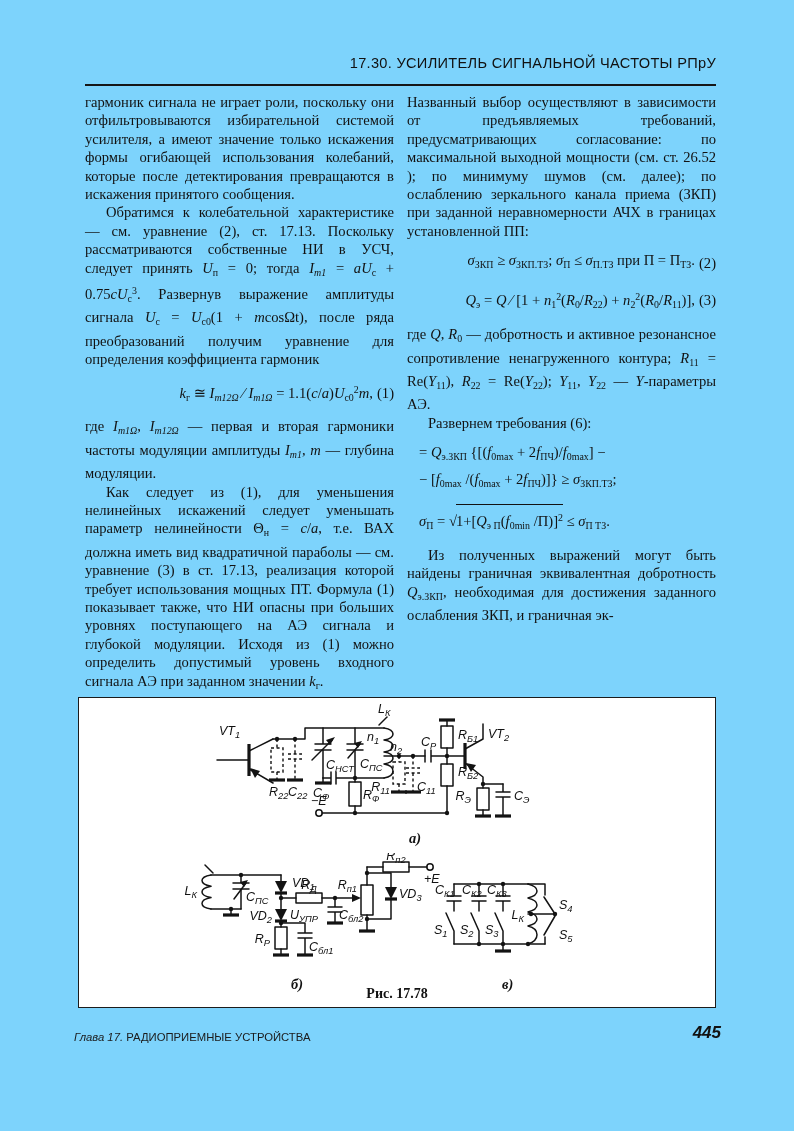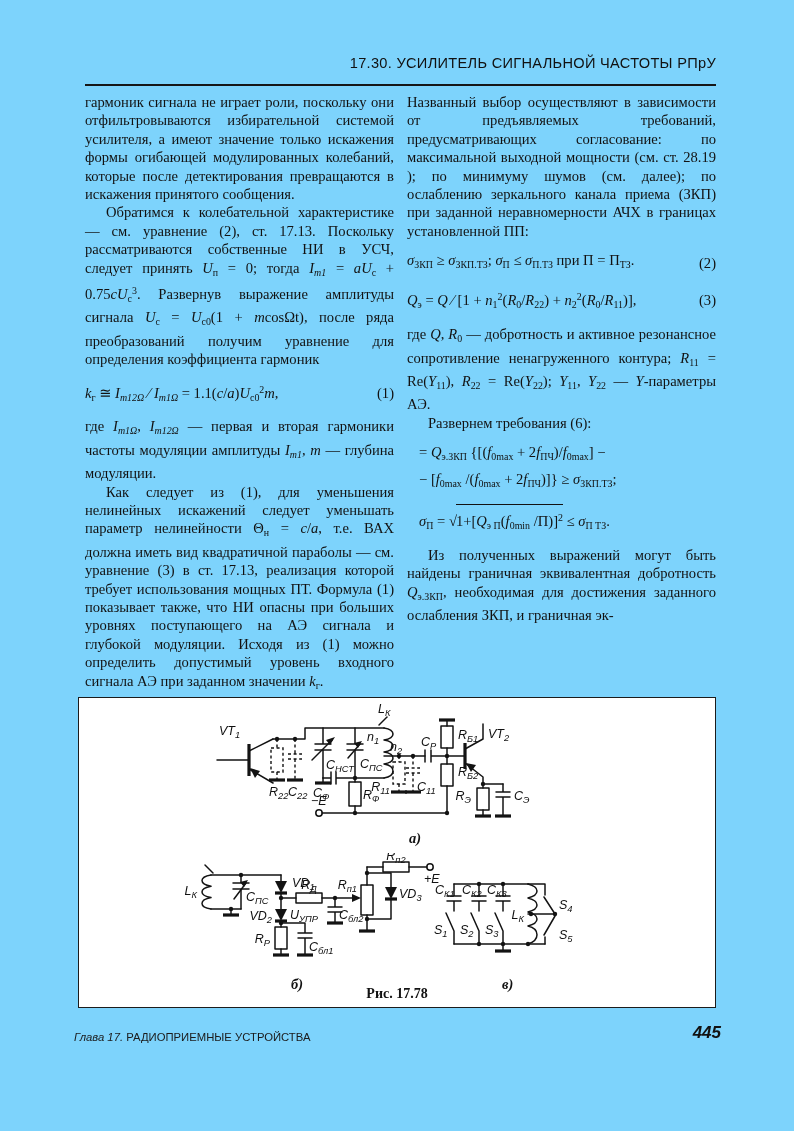--- a/index.html
+++ b/index.html
@@ -12,21 +12,21 @@
   .col-left{left:85px;}
   .col-right{left:407px;}
   .para{margin:0;}
   .para.ind{text-indent:21px;font-family:Liberation Serif, serif;}
   .i{font-style:italic;}
   .b{font-weight:bold;}
   .sb{font-size:.68em;vertical-align:-.3em;}
   .sp{font-size:.68em;vertical-align:.5em;}
   .ov{display:inline-block;border-top:1.3px solid #121212;padding-top:1px;margin-left:-1px;}
   .eq{display:flex;align-items:center;margin:9px 0;}
-  .fwrap{flex:1;text-align:left;}
+  .fwrap{flex:1;text-align:right;}
   .eq.eql .fwrap{text-align:left;padding-left:12px;}
   .fline{line-height:23px;white-space:nowrap;}
   .eqnum{padding-left:4px;}
   .figure-box{position:absolute;left:78px;top:697px;width:636px;height:309px;border:1.6px solid #1c1c1c;background:#fff;}
   .figure-box svg{position:absolute;}
   .w{fill:none;stroke:#131313;stroke-width:1.5;stroke-linecap:round;stroke-linejoin:round;}
   .w3{fill:none;stroke:#131313;stroke-width:3.2;stroke-linecap:butt;}
   .wd{fill:none;stroke:#131313;stroke-width:1.4;stroke-dasharray:3 2.6;stroke-linecap:butt;}
   .dot{fill:#131313;stroke:none;}
   .tri{fill:#131313;stroke:none;}
@@ -41,34 +41,34 @@
 </style>
 </head>
 <body>
 
 <div class="page">
 
   <div class="header">17.30. УСИЛИТЕЛЬ СИГНАЛЬНОЙ ЧАСТОТЫ РПрУ</div>
   <div class="hrule"></div>
 
   <div class="col col-left">
-      <div class="para"><span>гармоник сигнала не играет роли, поскольку они отфильтровываются избирательной системой усилителя, а имеют значение только искажения формы огибающей модулированных колебаний, которые после детектирования превращаются в искажения принятого сообщения.</span></div>
+      <div class="para"><span>гармоник сигнала не играет роли, поскольку они отфильтровываются избирательной системой усилителя, а имеют значение только искажения формы огибающей использования колебаний, которые после детектирования превращаются в искажения принятого сообщения.</span></div>
       <div class="para ind"><span>Обратимся к колебательной характеристике — см. уравнение (2), ст. 17.13. Поскольку рассматриваются собственные НИ в УСЧ, следует принять </span><span class="i">U</span><span class="sb">п</span><span> = 0; тогда </span><span class="i">I</span><span class="i sb">m1</span><span> = </span><span class="i">aU</span><span class="sb">с</span><span> + 0.75</span><span class="i">cU</span><span class="sb">с</span><span class="sp">3</span><span>. Развернув выражение амплитуды сигнала </span><span class="i">U</span><span class="sb">с</span><span> = </span><span class="i">U</span><span class="sb">с0</span><span>(1 + </span><span class="i">m</span><span>cosΩt), после ряда преобразований получим уравнение для определения коэффициента гармоник</span></div>
       <div class="eq">
         <span class="fwrap">
           <div class="fline"><span class="i">k</span><span class="sb">г</span><span> ≅ </span><span class="i">I</span><span class="i sb">m12Ω</span><span> ⁄ </span><span class="i">I</span><span class="i sb">m1Ω</span><span> = 1.1(</span><span class="i">c</span><span>/</span><span class="i">a</span><span>)</span><span class="i">U</span><span class="sb">с0</span><span class="sp">2</span><span class="i">m</span><span>,</span></div>
         </span>
         <span class="eqnum">(1)</span>
       </div>
       <div class="para"><span>где </span><span class="i">I</span><span class="i sb">m1Ω</span><span>, </span><span class="i">I</span><span class="i sb">m12Ω</span><span> — первая и вторая гармоники частоты модуляции амплитуды </span><span class="i">I</span><span class="i sb">m1</span><span>, </span><span class="i">m</span><span> — глубина модуляции.</span></div>
       <div class="para ind"><span>Как следует из (1), для уменьшения нелинейных искажений следует уменьшать параметр нелинейности Θ</span><span class="sb">н</span><span> = </span><span class="i">c</span><span>/</span><span class="i">a</span><span>, т.е. ВАХ должна иметь вид квадратичной параболы — см. уравнение (3) в ст. 17.13, реализация которой требует использования мощных ПТ. Формула (1) показывает также, что НИ опасны при больших уровнях поступающего на АЭ сигнала и глубокой модуляции. Исходя из (1) можно определить допустимый уровень входного сигнала АЭ при заданном значении </span><span class="i">k</span><span class="sb">г</span><span>.</span></div>
       <div class="para ind"><span class="b">Согласование избирательной системы УСЧ с АЭ</span><span> — выбор степени связи контура (фильтра) с АЭ своего и последующего каскадов (коэффициентов </span><span class="i">n</span><span class="sb">1</span><span>, </span><span class="i">n</span><span class="sb">2</span><span> в схеме </span><span class="b">Рис. 17.78, </span><span class="i b">а</span><span>).</span></div>
     </div>
   <div class="col col-right">
-      <div class="para"><span>Названный выбор осуществляют в зависимости от предъявляемых требований, предусматривающих согласование: по максимальной выходной мощности (см. ст. 28.19 ); по минимуму шумов (см. далее); по ослаблению зеркального канала приема (ЗКП) при заданной неравномерности АЧХ в границах установленной ПП:</span></div>
+      <div class="para"><span>Названный выбор осуществляют в зависимости от предъявляемых требований, предусматривающих согласование: по максимальной выходной мощности (см. ст. 26.52 ); по минимуму шумов (см. далее); по ослаблению зеркального канала приема (ЗКП) при заданной неравномерности АЧХ в границах установленной ПП:</span></div>
       <div class="eq">
         <span class="fwrap">
           <div class="fline"><span class="i">σ</span><span class="sb">ЗКП</span><span> ≥ </span><span class="i">σ</span><span class="sb">ЗКП.ТЗ</span><span>; </span><span class="i">σ</span><span class="sb">П</span><span> ≤ </span><span class="i">σ</span><span class="sb">П.ТЗ</span><span> при П = П</span><span class="sb">ТЗ</span><span>.</span></div>
         </span>
         <span class="eqnum">(2)</span>
       </div>
       <div class="eq">
         <span class="fwrap">
           <div class="fline"><span class="i">Q</span><span class="sb">э</span><span> = </span><span class="i">Q</span><span> ⁄ [1 + </span><span class="i">n</span><span class="sb">1</span><span class="sp">2</span><span>(</span><span class="i">R</span><span class="sb">0</span><span>/</span><span class="i">R</span><span class="sb">22</span><span>) + </span><span class="i">n</span><span class="sb">2</span><span class="sp">2</span><span>(</span><span class="i">R</span><span class="sb">0</span><span>/</span><span class="i">R</span><span class="sb">11</span><span>)],</span></div>
         </span>

